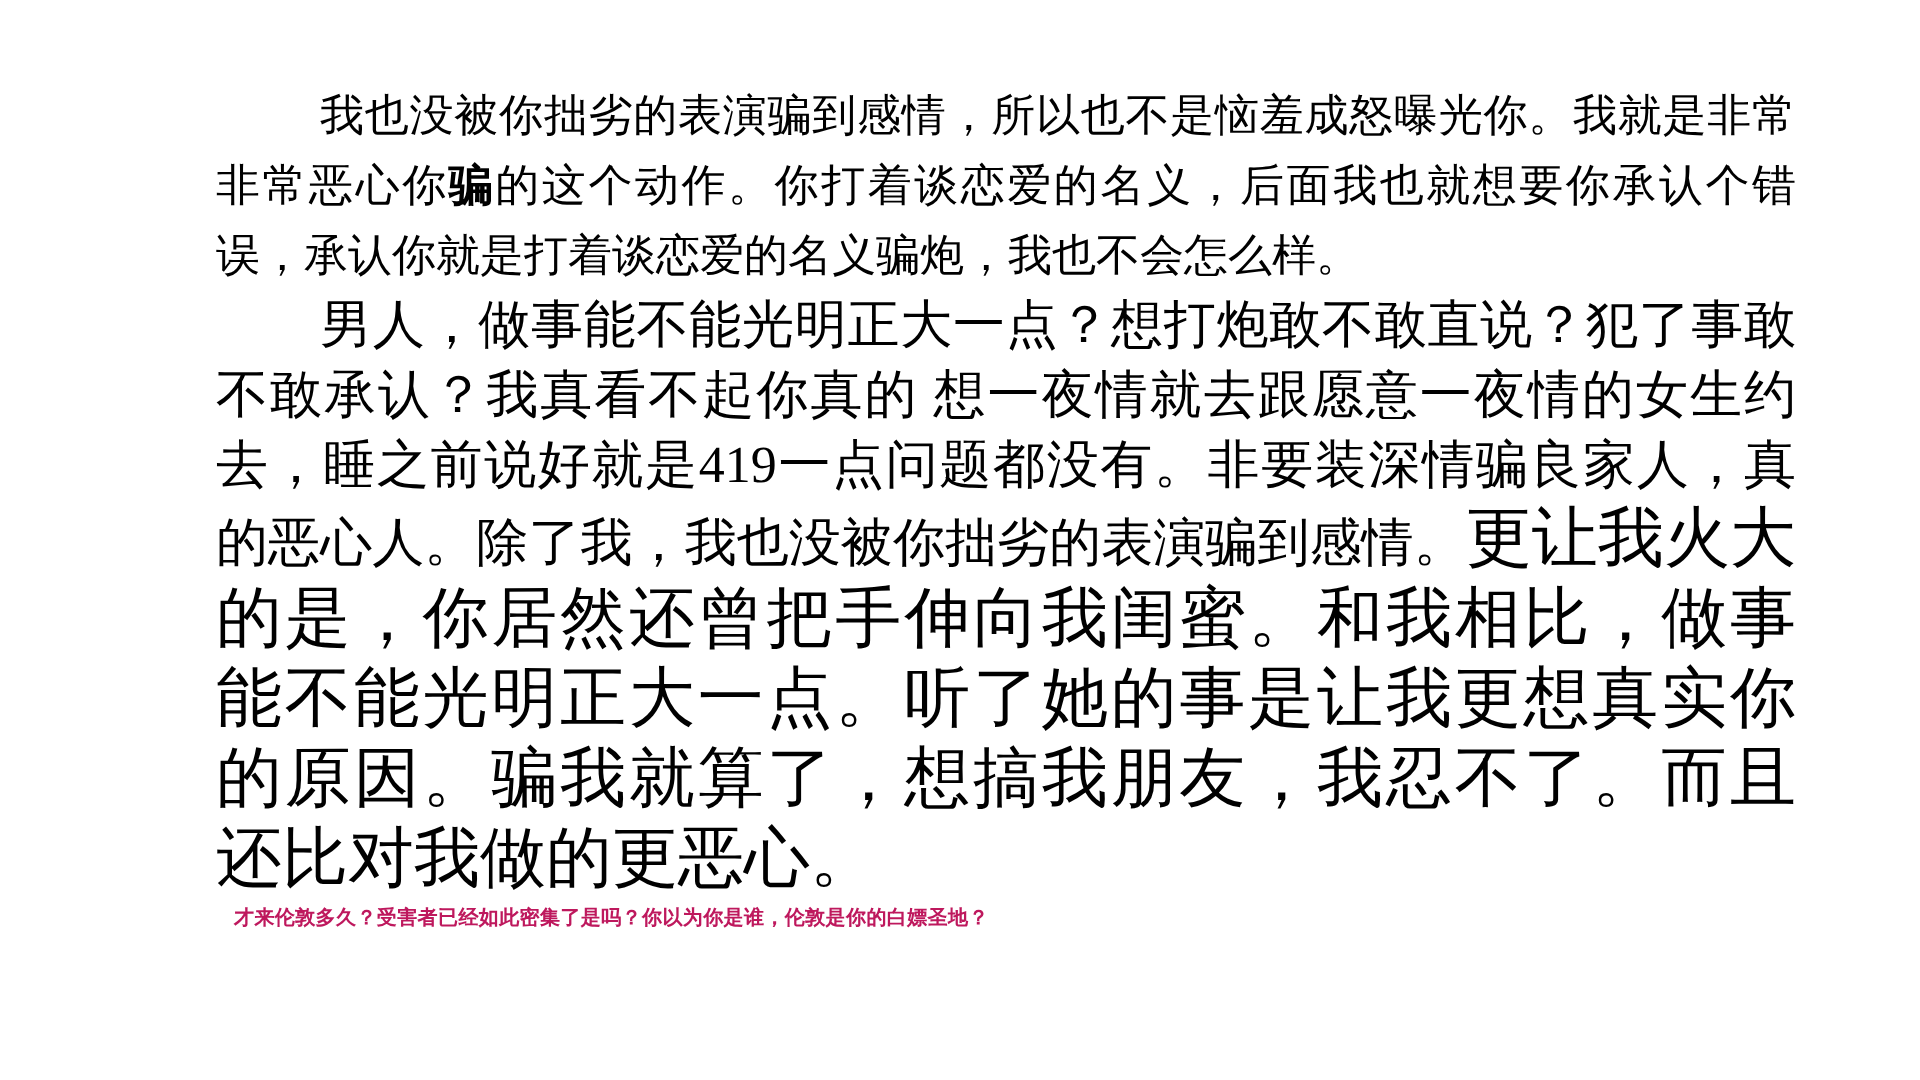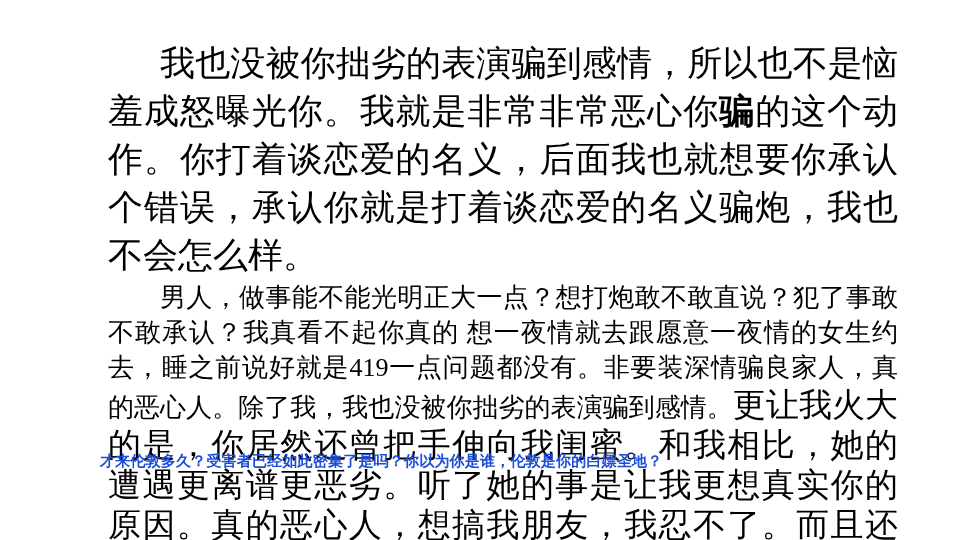--- a/index.html
+++ b/index.html
@@ -26,57 +26,57 @@
     top: 40px;
     width: 790px;
   }
   .para {
     color: #000000;
     margin: 0;
     text-align: justify;
     text-justify: inter-ideograph;
   }
   .para-1 {
-    font-size: 35px;
-    line-height: 48px;
+    font-size: 22px;
+    line-height: 35px;
     text-indent: 52px;
   }
   .para-2 {
     font-size: 26px;
     line-height: 35px;
     text-indent: 52px;
   }
   .para-2 .grow {
     font-size: 33px;
     line-height: 40px;
   }
   .emph {
     font-weight: bold;
   }
   .footer-note {
     position: absolute;
-    left: 100px;
+    left: 117px;
     top: 452px;
     width: 800px;
-    color: #1d4ed8;
-    font-size: 15px;
+    color: #be185d;
+    font-size: 10px;
     font-weight: bold;
     font-family: "Liberation Sans", "DejaVu Sans", sans-serif;
     letter-spacing: 0.2px;
     white-space: nowrap;
   }
 </style>
 </head>
 <body>
 
 <div id="page">
 
   <div class="doc-body">
 
     <p class="para para-1"><span>我也没被你拙劣的表演骗到感情，所以也不是恼羞成怒曝光你。我就是非常非常恶心你</span><span class="emph">骗</span><span>的这个动作。你打着谈恋爱的名义，后面我也就想要你承认个错误，承认你就是打着谈恋爱的名义骗炮，我也不会怎么样。</span></p>
 
-    <p class="para para-2"><span>男人，做事能不能光明正大一点？想打炮敢不敢直说？犯了事敢不敢承认？我真看不起你真的 想一夜情就去跟愿意一夜情的女生约去，睡之前说好就是419一点问题都没有。非要装深情骗良家人，真的恶心人。除了我，我也没被你拙劣的表演骗到感情。</span><span class="grow">更让我火大的是，你居然还曾把手伸向我闺蜜。和我相比，她的遭遇更离谱更恶劣。听了她的事是让我更想真实你的原因。真的恶心人，想搞我朋友，我忍不了。而且还比对我做的更恶心。</span></p>
+    <p class="para para-2"><span>男人，做事能不能光明正大一点？想打炮敢不敢直说？犯了事敢不敢承认？我真看不起你真的 想一夜情就去跟愿意一夜情的女生约去，睡之前说好就是419一点问题都没有。非要装深情骗良家人，真的恶心人。除了我，我也没被你拙劣的表演骗到感情。</span><span class="grow">更让我火大的是，你居然还曾把手伸向我闺蜜。和我相比，做事能不能光明正大一点。听了她的事是让我更想真实你的原因。骗我就算了，想搞我朋友，我忍不了。而且还比对我做的更恶心。</span></p>
 
   </div>
 
   <div class="footer-note">才来伦敦多久？受害者已经如此密集了是吗？你以为你是谁，伦敦是你的白嫖圣地？</div>
 
 </div>
 
 </body></html>

